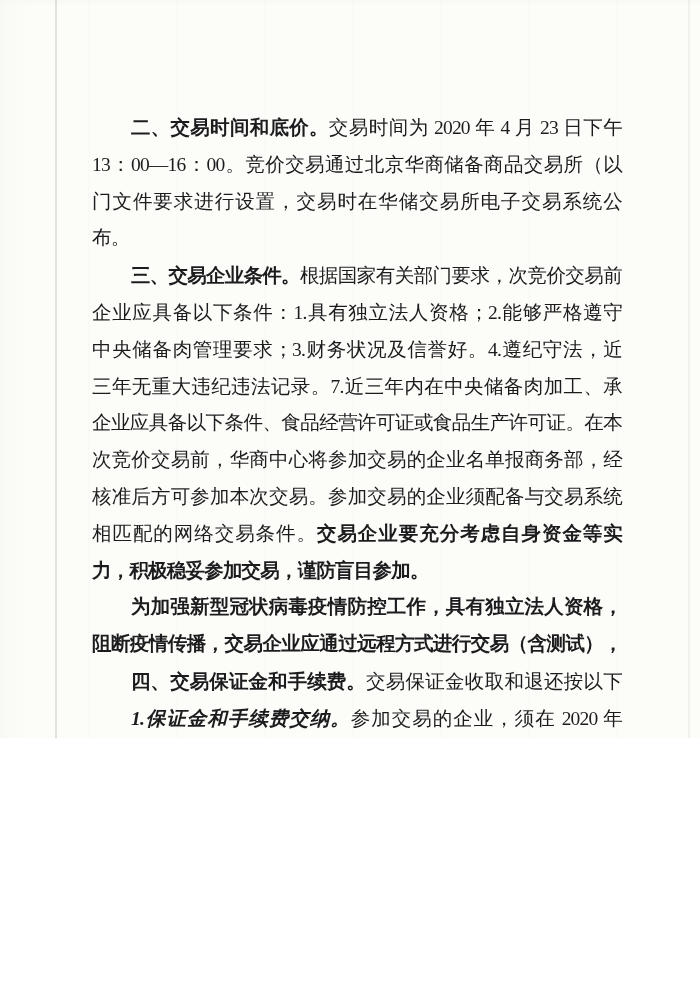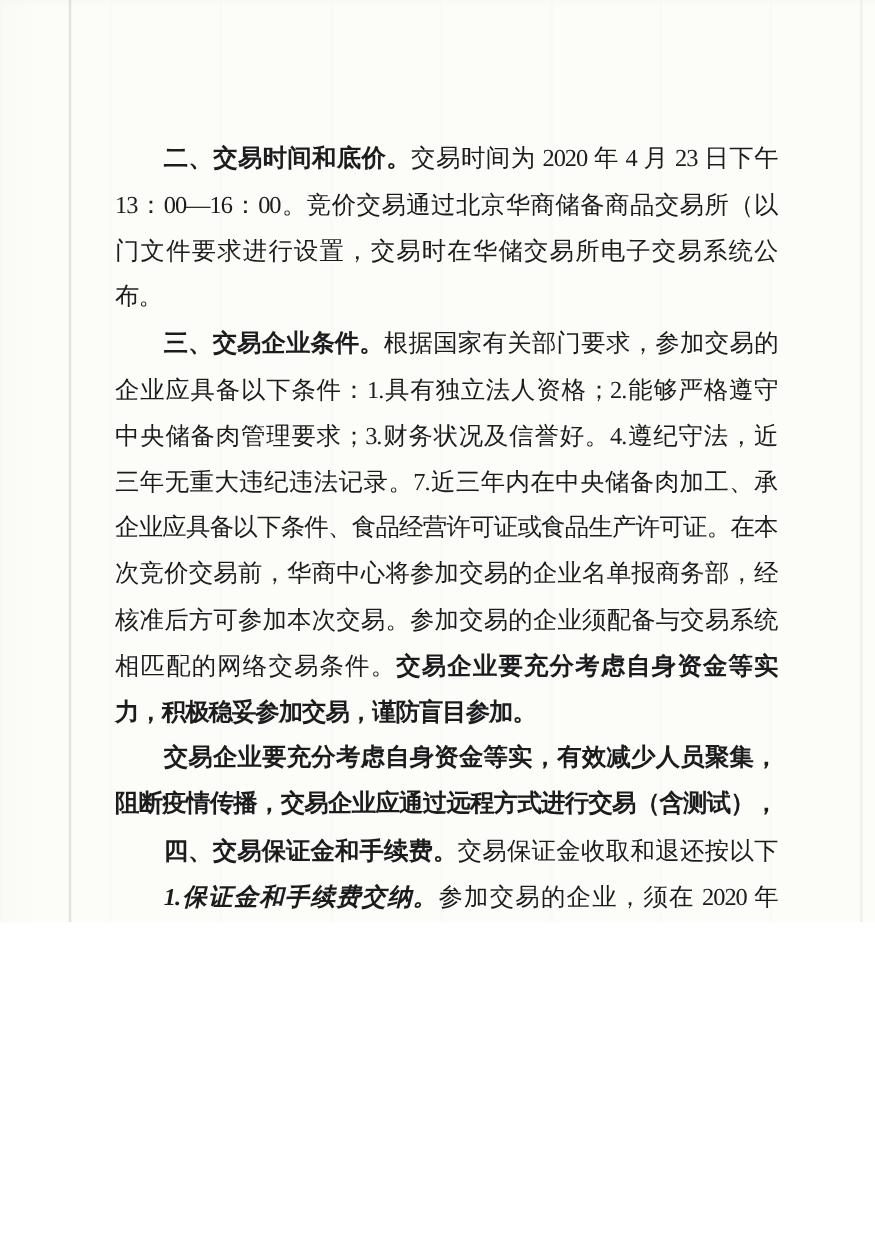--- a/index.html
+++ b/index.html
@@ -94,29 +94,29 @@
 <body>
 
 <div class="page">
   <div class="scan-vline"></div>
   <div class="scan-vline-right"></div>
   <div class="doc-body">
       <div class="line full indent"><span class="run hei">二、交易时间和底价。</span><span class="run norm">交易时间为 2020 年 4 月 23 日下午</span></div>
       <div class="line full"><span class="run norm">13：00—16：00。竞价交易通过北京华商储备商品交易所（以</span></div>
       <div class="line full"><span class="run norm">门文件要求进行设置，交易时在华储交易所电子交易系统公</span></div>
       <div class="line"><span class="run norm">布。</span></div>
-      <div class="line full indent"><span class="run hei">三、交易企业条件。</span><span class="run norm">根据国家有关部门要求，参加交易的</span></div>
+      <div class="line full indent"><span class="run hei">三、交易企业条件。</span><span class="run norm">根据国家有关部门要求，次竞价交易前</span></div>
       <div class="line full"><span class="run norm">企业应具备以下条件：1.具有独立法人资格；2.能够严格遵守</span></div>
       <div class="line full"><span class="run norm">中央储备肉管理要求；3.财务状况及信誉好。4.遵纪守法，近</span></div>
       <div class="line full"><span class="run norm">三年无重大违纪违法记录。7.近三年内在中央储备肉加工、承</span></div>
       <div class="line full"><span class="run norm">企业应具备以下条件、食品经营许可证或食品生产许可证。在本</span></div>
       <div class="line full"><span class="run norm">次竞价交易前，华商中心将参加交易的企业名单报商务部，经</span></div>
       <div class="line full"><span class="run norm">核准后方可参加本次交易。参加交易的企业须配备与交易系统</span></div>
       <div class="line full"><span class="run norm">相匹配的网络交易条件。</span><span class="run bold">交易企业要充分考虑自身资金等实</span></div>
       <div class="line"><span class="run bold">力，积极稳妥参加交易，谨防盲目参加。</span></div>
-      <div class="line full indent"><span class="run bold">交易企业要充分考虑自身资金等实，有效减少人员聚集，</span></div>
+      <div class="line full indent"><span class="run bold">为加强新型冠状病毒疫情防控工作，具有独立法人资格，</span></div>
       <div class="line full"><span class="run bold">阻断疫情传播，交易企业应通过远程方式进行交易（含测试），</span></div>
       <div class="line full indent"><span class="run hei">四、交易保证金和手续费。</span><span class="run norm">交易保证金收取和退还按以下</span></div>
       <div class="line full indent"><span class="run kai">1.保证金和手续费交纳。</span><span class="run norm">参加交易的企业，须在 2020 年</span></div>
     </div>
   <div class="page-number">2</div>
   <div class="scan-band"></div>
 </div>
 
 </body></html>

